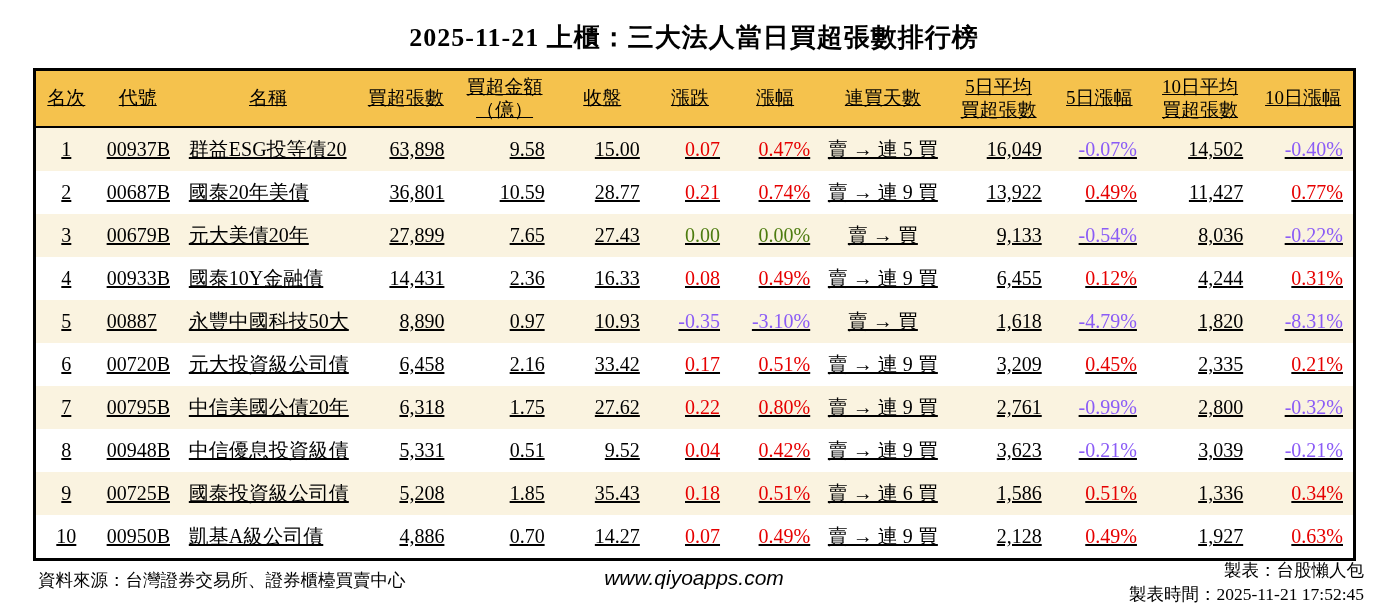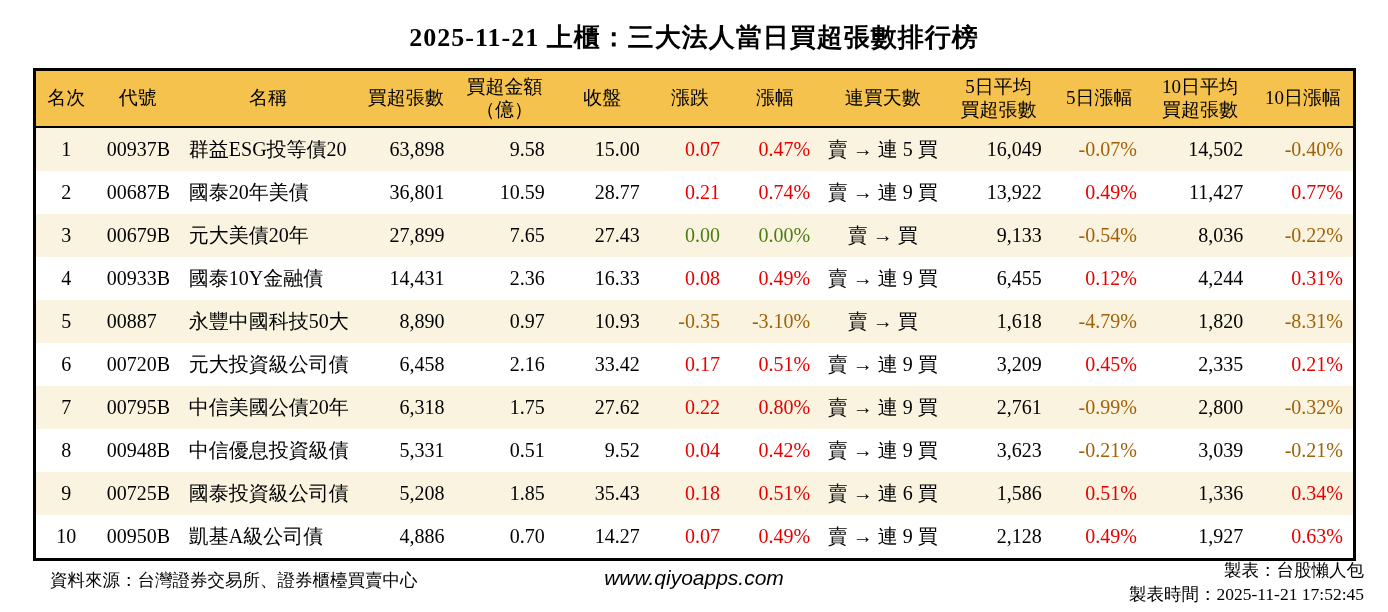--- a/index.html
+++ b/index.html
@@ -12,21 +12,21 @@
 
   .report-title {
     position: absolute; top: 20px; left: 0; width: 100%;
     text-align: center; font-size: 26px; font-weight: 700;
     letter-spacing: 1px;
   }
 
   .table-wrap { position: absolute; left: 33px; top: 68px; width: 1323px; }
   table.rank-table {
     border-collapse: collapse; table-layout: fixed;
-    width: 1323px; border: 3px solid #000;
+    width: 1323px; border: 3px solid #000; text-decoration: underline;
   }
   col.w0  { width: 62px; }  col.w1  { width: 82px; }
   col.w2  { width: 178px; } col.w3  { width: 97px; }
   col.w4  { width: 100px; } col.w5  { width: 95px; }
   col.w6  { width: 80px; }  col.w7  { width: 90px; }
   col.w8  { width: 125px; } col.w9  { width: 106px; }
   col.w10 { width: 95px; }  col.w11 { width: 106px; }
   col.w12 { width: 101px; }
 
   thead th {
@@ -40,26 +40,26 @@
     height: 43px; font-size: 20px; padding: 0;
     vertical-align: middle; overflow: hidden; white-space: nowrap;
   }
   tbody tr:nth-child(odd) { background: #faf3e0; }
   tbody tr:nth-child(even) { background: #ffffff; }
 
   td.center { text-align: center; }
   td.left   { text-align: left; padding-left: 10px; }
   td.right  { text-align: right; padding-right: 10px; }
   td.red    { color: #e60000; }
-  td.green  { color: #a16207; }
+  td.green  { color: #8b5cf6; }
   td.black  { color: #4d7c0f; }
 
   .footer { position: absolute; left: 0; top: 556px; width: 1388px; height: 56px; }
   .source-note {
-    position: absolute; left: 50px; top: 12px; font-size: 17.5px;
+    position: absolute; left: 38px; top: 12px; font-size: 17.5px;
   }
   .site-url {
     position: absolute; left: 0; width: 100%; top: 10px;
     text-align: center; font-size: 21px; font-style: italic;
     font-family: "Liberation Sans", "DejaVu Sans", sans-serif;
   }
   .maker-block {
     position: absolute; right: 24px; top: 2px; text-align: right;
     font-size: 17.5px; line-height: 1.38;
   }

